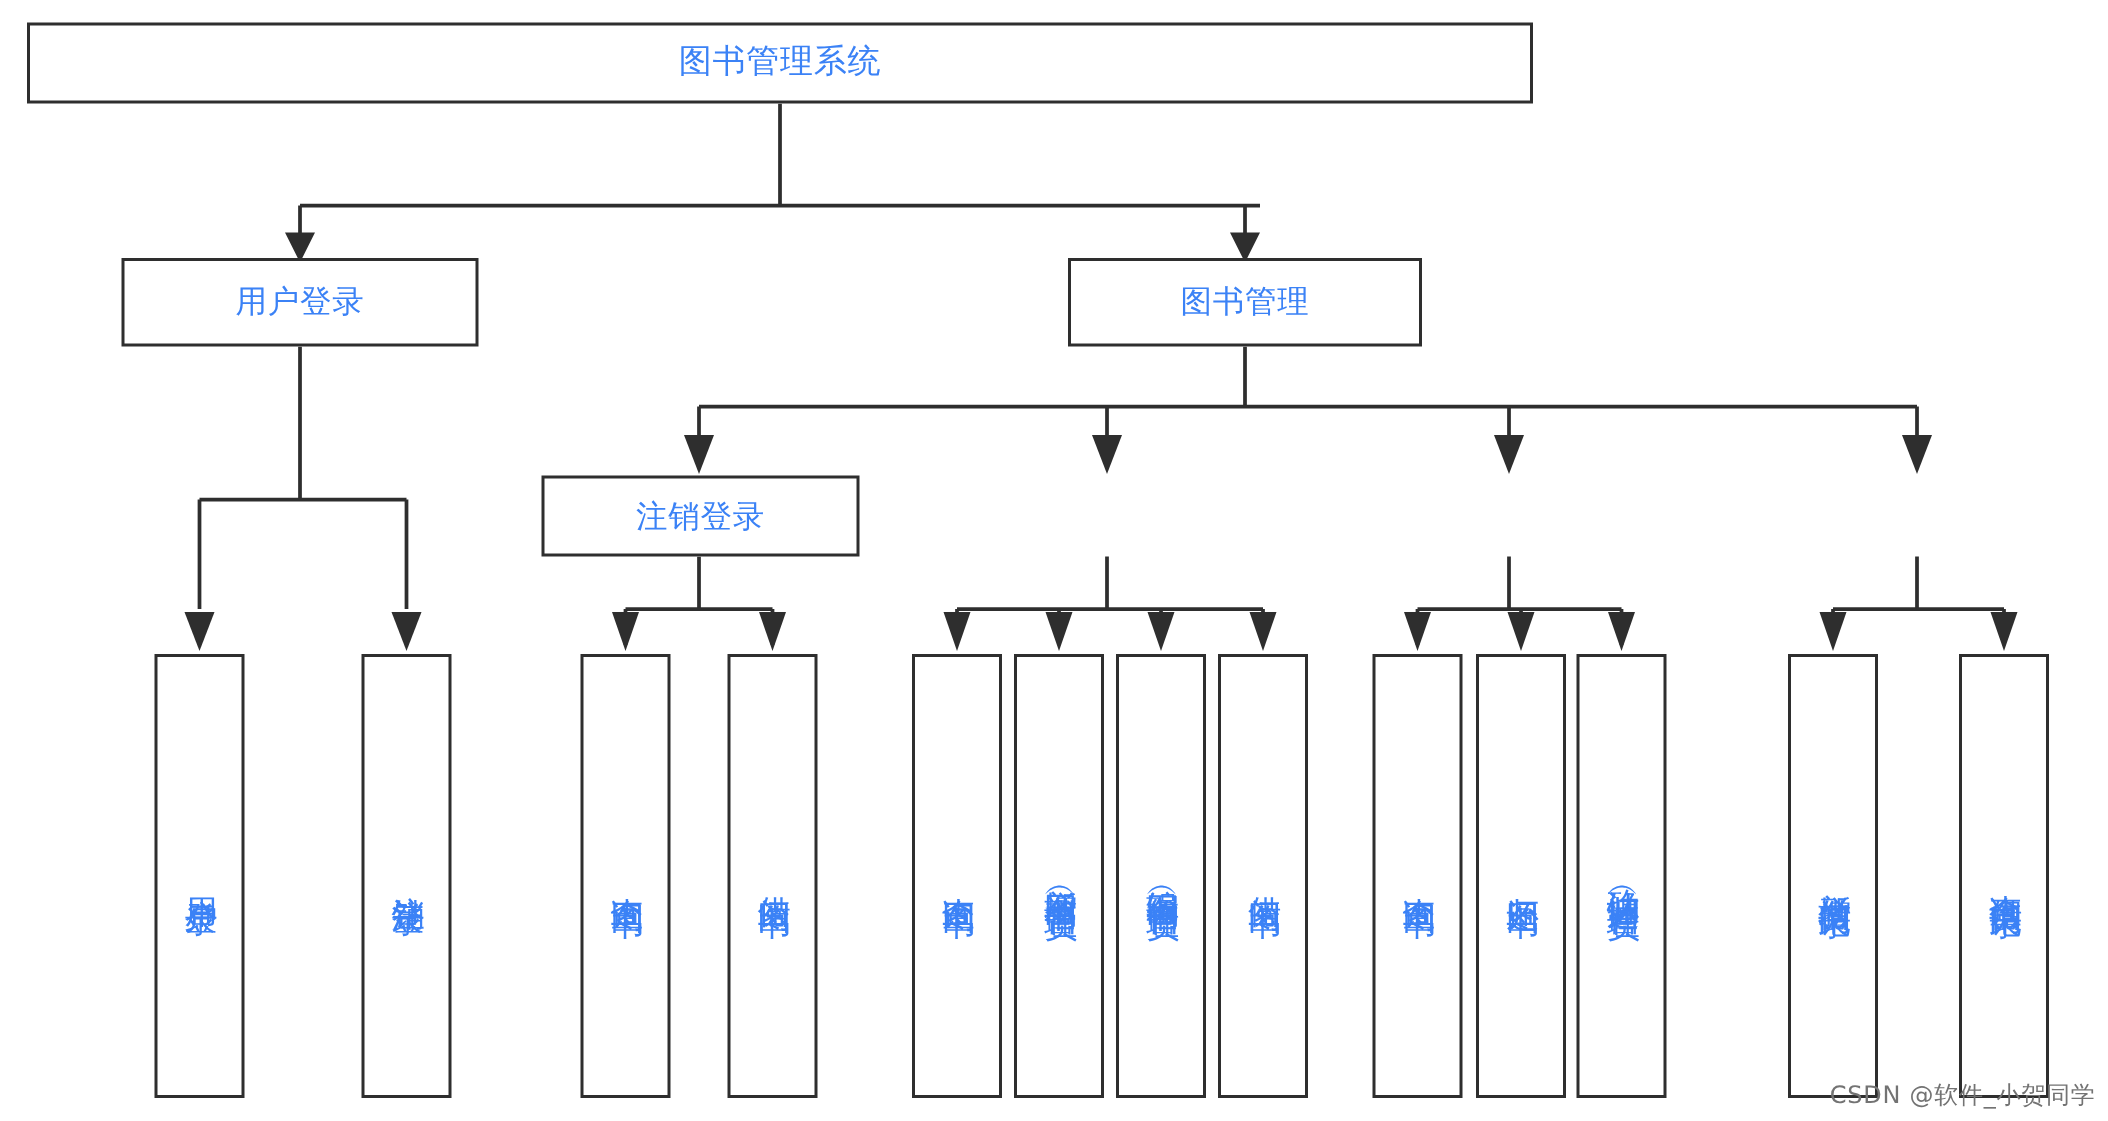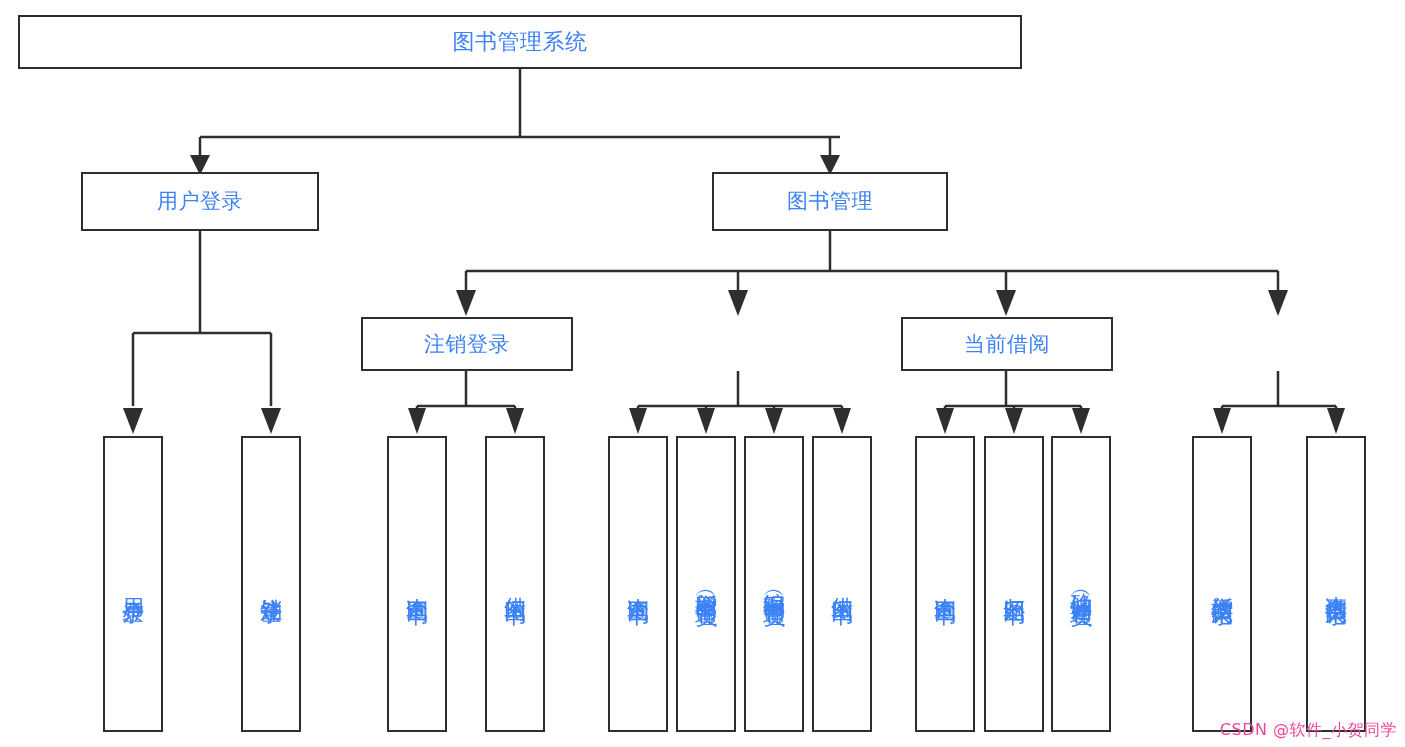--- a/index.html
+++ b/index.html
@@ -61,21 +61,21 @@
     font-size: 22px;
     line-height: 1.02;
     letter-spacing: 2px;
     white-space: nowrap;
   }
   #watermark {
     position: absolute;
     right: 8px;
     bottom: 6px;
     font-size: 16px;
-    color: #ec4899;
+    color: #737373;
     letter-spacing: 0.5px;
     white-space: nowrap;
     user-select: none;
   }
 </style>
 </head>
 <body>
 
 <div id="diagram-root">
 
@@ -160,23 +160,20 @@
   <div class="node horizontal" style="left:81px; top:172px; width:238px; height:59px;">
     <span class="label">用户登录</span>
   </div>
   <div class="node horizontal" style="left:712px; top:172px; width:236px; height:59px;">
     <span class="label">图书管理</span>
   </div>
 
   <div class="node horizontal" style="left:361px; top:317px; width:212px; height:54px;">
     <span class="label">注销登录</span>
   </div>
-  <div class="node horizontal" style="left:901px; top:317px; width:212px; height:54px;">
-    <span class="label">当前借阅</span>
-  </div>
 
   <div class="node vertical" style="left:103px; top:436px; width:60px; height:296px;">
     <span class="label">用户登录</span>
   </div>
   <div class="node vertical" style="left:241px; top:436px; width:60px; height:296px;">
     <span class="label">注销登录</span>
   </div>
 
   <div class="node vertical" style="left:387px; top:436px; width:60px; height:296px;">
     <span class="label">查询图书</span>

